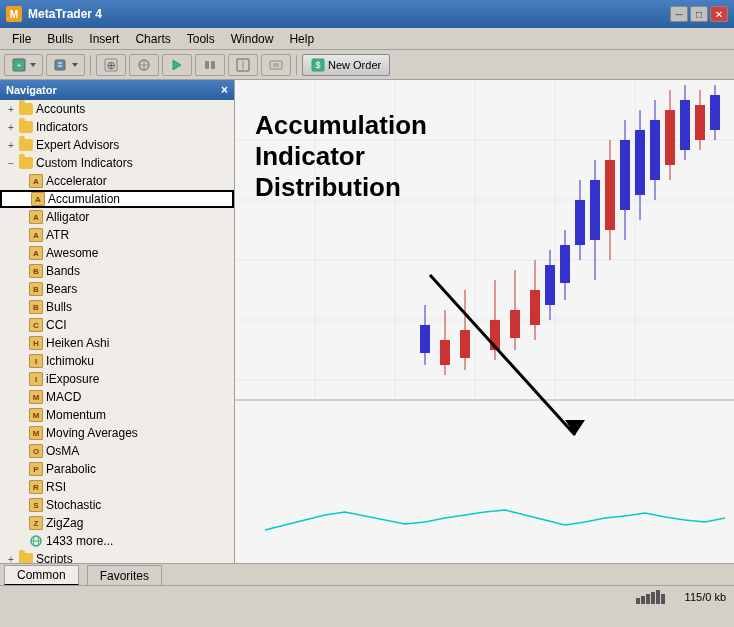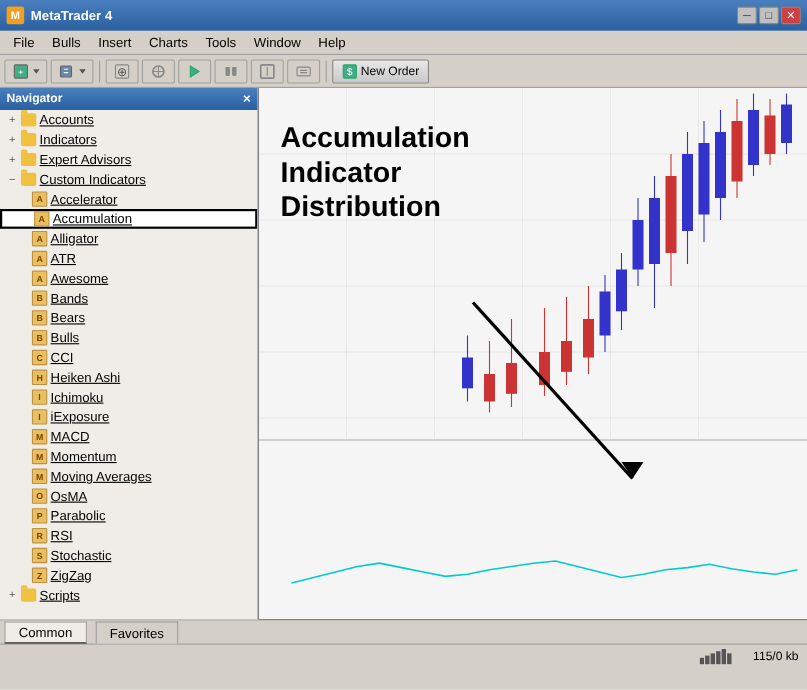--- a/index.html
+++ b/index.html
@@ -172,21 +172,20 @@
     .item-icon {
       width: 16px; height: 16px;
       display: inline-flex;
       align-items: center;
       justify-content: center;
       margin-right: 2px;
       flex-shrink: 0;
     }
     .item-label {
       font-size: 12px;
-      text-decoration: underline;
     }
 
     
     .folder-icon {
       width: 14px; height: 12px;
       background: #f0c040;
       border-radius: 0 2px 2px 2px;
       position: relative;
     }
     .folder-icon::before {
@@ -558,20 +557,30 @@
         <span class="item-label">Stochastic</span>
       </div>
 
       <div class="tree-item" style="padding-left: 28px;">
         <span class="item-icon">
             <div class="ind-icon">Z</div>
           </span>
         <span class="item-label">ZigZag</span>
       </div>
 
+      <div class="tree-item" style="padding-left: 28px;">
+        <span class="item-icon">
+          <svg width="14" height="14" viewBox="0 0 14 14">
+            <circle cx="7" cy="7" r="5" fill="none" stroke="#4a8" stroke-width="1.5"></circle>
+            <ellipse cx="7" cy="7" rx="2.5" ry="5" fill="none" stroke="#4a8" stroke-width="1"></ellipse>
+            <line x1="2" y1="7" x2="12" y2="7" stroke="#4a8" stroke-width="1"></line>
+          </svg>
+        </span>
+        <span class="item-label">1433 more...</span>
+      </div>
 
       <div class="tree-item">
         <span class="expand-icon">+</span>
         <span class="item-icon">
           <div class="folder-icon"></div>
         </span>
         <span class="item-label">Scripts</span>
       </div>
 
     </div>

